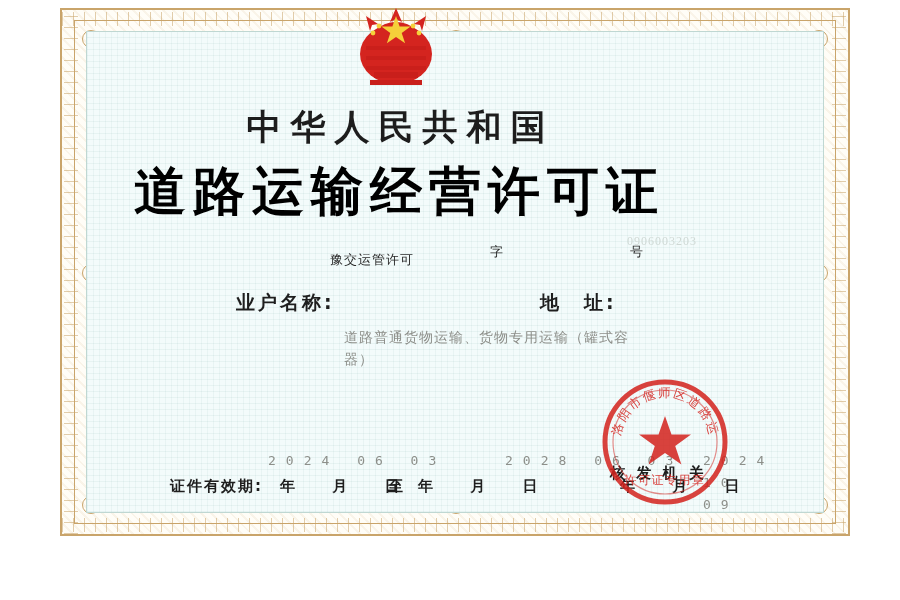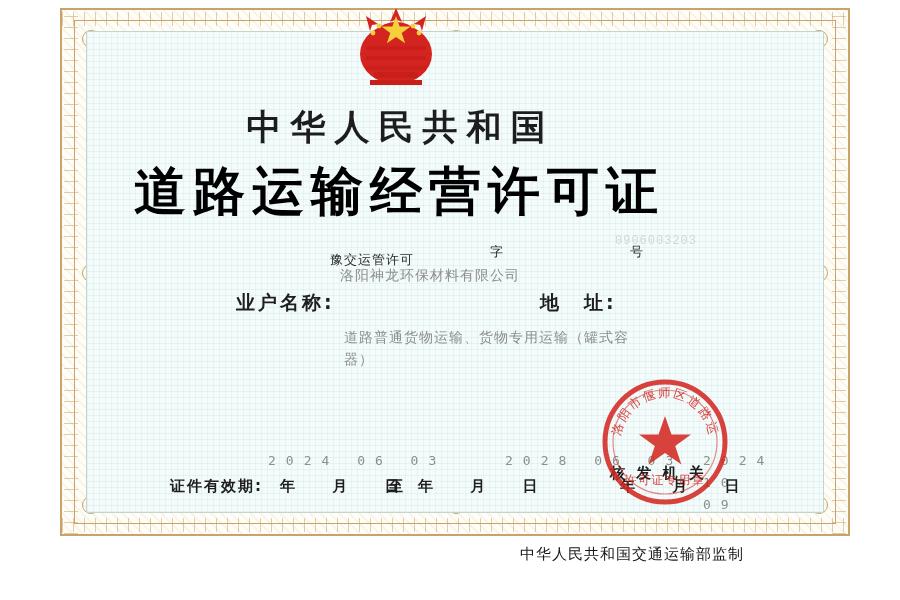--- a/index.html
+++ b/index.html
@@ -164,21 +164,21 @@
   }
   .serial-row .sn-prefix { position: absolute; left: 0; top: 8px; }
   .serial-row .sn-zi { position: absolute; left: 160px; top: 0; }
   .serial-row .sn-hao { position: absolute; left: 300px; top: 0; }
 
   
   .ghost-number {
     position: absolute;
     right: 95px;
     top: 234px;
-    font-family: Liberation Mono, monospace;
+    font-family: Liberation Serif, serif;
     font-size: 12px;
     color: #cfd8d4;
     letter-spacing: 1px;
   }
 
   
   .field-label {
     position: absolute;
     font-size: 19px;
     font-weight: bold;
@@ -312,21 +312,20 @@
   </div>
 
   <div class="serial-row">
     <span class="sn-prefix">豫交运管许可</span>
     <span class="sn-zi">字</span>
     <span class="sn-hao">号</span>
   </div>
   <div class="ghost-number">0906003203</div>
 
   <div class="field-label lbl-name">业户名称:</div>
-  <div class="field-value val-name">洛阳神龙环保材料有限公司</div>
 
   <div class="field-label lbl-address">地　址:</div>
 
   <div class="field-value val-scope">道路普通货物运输、货物专用运输（罐式容器）</div>
 
   <div class="field-label lbl-issuer">核 发 机 关</div>
   <div class="field-value val-issue-date">2024 10 09</div>
 
   <div class="field-value val-valid-start">2024 06 03</div>
   <div class="field-value val-valid-end">2028 06 03</div>
@@ -345,15 +344,14 @@
       <circle cx="70" cy="70" r="52" fill="none" stroke="#d4241f" stroke-width="1.2" opacity="0.6"></circle>
       <polygon points="70,44 76.5,62.5 96,62.5 80.2,74 86.4,92.5 70,81 53.6,92.5 59.8,74 44,62.5 63.5,62.5" fill="#d4241f"></polygon>
       <path id="sealArc" d="M 70,70 m -45,0 a 45,45 0 1,1 90,0" fill="none"></path>
       <text font-size="12.5" fill="#d4241f" font-family="'DejaVu Sans','Liberation Sans',sans-serif" letter-spacing="2">
         <textPath href="#sealArc" startOffset="4%">洛阳市偃师区道路运输管理局</textPath>
       </text>
       <text x="70" y="112" text-anchor="middle" font-size="12" fill="#d4241f" font-family="'DejaVu Sans','Liberation Sans',sans-serif" letter-spacing="1.5">许可证专用章</text>
     </svg>
   </div>
 
-  <div class="footer">中华人民共和国交通运输部监制</div>
 
 </div>
 
 </body></html>

